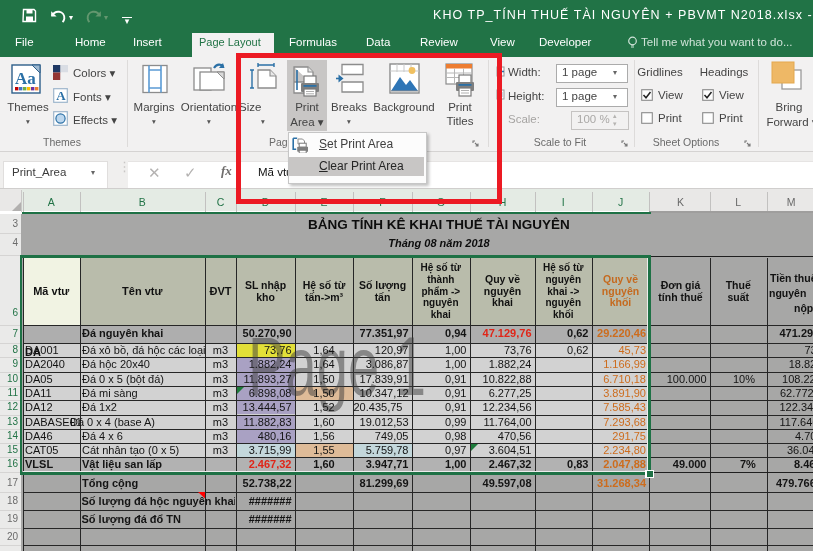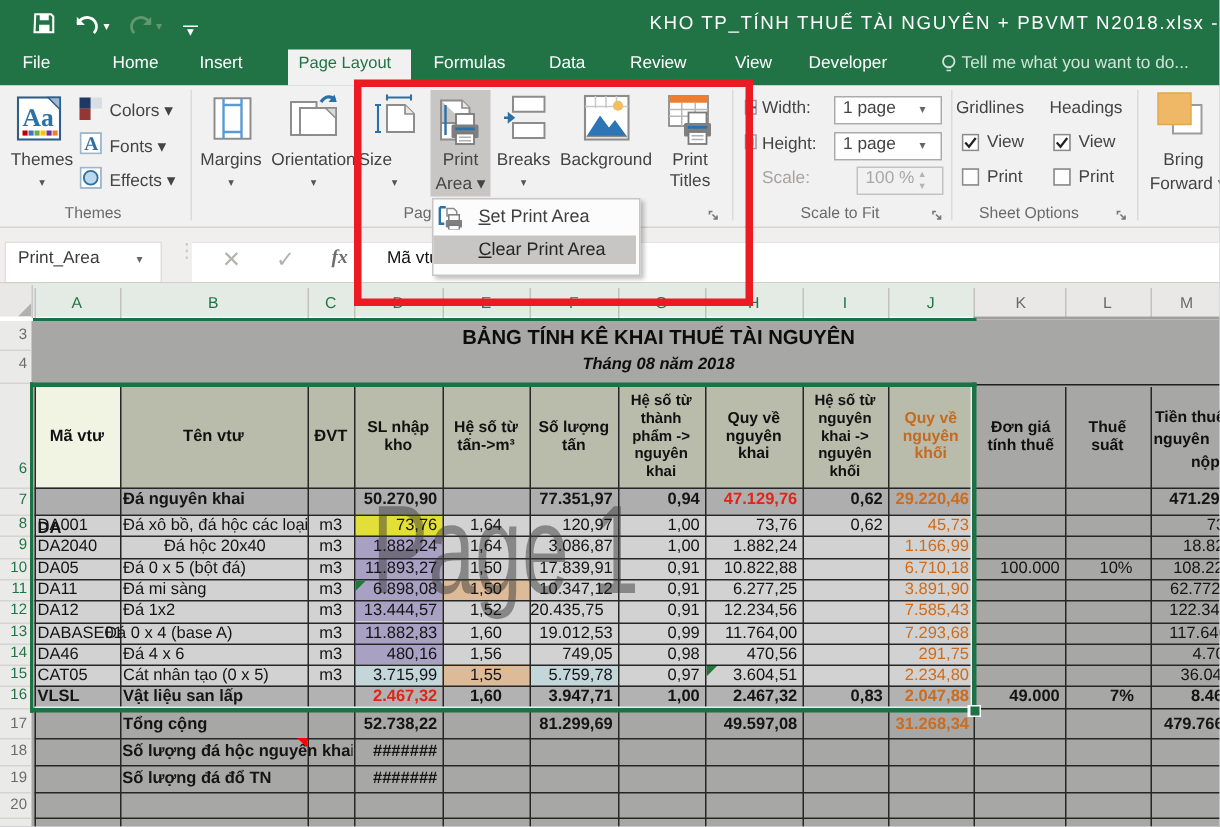--- a/index.html
+++ b/index.html
@@ -361,21 +361,21 @@
 <div style="left:23px;top:357.3px;height:14.3px;font:11px 'Liberation Sans',sans-serif;color:#141414;line-height:14.3px;white-space:nowrap;overflow:hidden;text-align:left;padding-left:2px;width:54.5px;">DA2040</div>
 <div style="left:23px;top:371.6px;height:14.3px;font:11px 'Liberation Sans',sans-serif;color:#141414;line-height:14.3px;white-space:nowrap;overflow:hidden;text-align:left;padding-left:2px;width:54.5px;">DA05</div>
 <div style="left:23px;top:385.9px;height:14.3px;font:11px 'Liberation Sans',sans-serif;color:#141414;line-height:14.3px;white-space:nowrap;overflow:hidden;text-align:left;padding-left:2px;width:54.5px;">DA11</div>
 <div style="left:23px;top:400.2px;height:14.3px;font:11px 'Liberation Sans',sans-serif;color:#141414;line-height:14.3px;white-space:nowrap;overflow:hidden;text-align:left;padding-left:2px;width:54.5px;">DA12</div>
 <div style="left:23px;top:414.5px;height:14.3px;font:11px 'Liberation Sans',sans-serif;color:#141414;line-height:14.3px;white-space:nowrap;overflow:hidden;text-align:left;padding-left:2px;width:54.5px;">DABASE01</div>
 <div style="left:23px;top:428.8px;height:14.3px;font:11px 'Liberation Sans',sans-serif;color:#141414;line-height:14.3px;white-space:nowrap;overflow:hidden;text-align:left;padding-left:2px;width:54.5px;">DA46</div>
 <div style="left:23px;top:443.1px;height:14.3px;font:11px 'Liberation Sans',sans-serif;color:#141414;line-height:14.3px;white-space:nowrap;overflow:hidden;text-align:left;padding-left:2px;width:54.5px;">CAT05</div>
 <div style="left:23px;top:457.4px;height:14.4px;font:bold 11px 'Liberation Sans',sans-serif;color:#141414;line-height:14.4px;white-space:nowrap;overflow:hidden;text-align:left;padding-left:2px;width:54.5px;">VLSL</div>
 <div style="left:80px;top:325.3px;height:17.7px;font:bold 11px 'Liberation Sans',sans-serif;color:#141414;line-height:17.7px;white-space:nowrap;overflow:hidden;text-align:left;padding-left:2px;width:122.5px;">Đá nguyên khai</div>
 <div style="left:80px;top:343px;height:14.3px;font:11px 'Liberation Sans',sans-serif;color:#141414;line-height:14.3px;white-space:nowrap;overflow:hidden;text-align:left;padding-left:2px;width:122.5px;">Đá xô bồ, đá hộc các loại</div>
-<div style="left:80px;top:357.3px;height:14.3px;font:11px 'Liberation Sans',sans-serif;color:#141414;line-height:14.3px;white-space:nowrap;overflow:hidden;text-align:center;padding-left:2px;width:122.5px;">Đá hộc 20x40</div>
+<div style="left:80px;top:357.3px;height:14.3px;font:11px 'Liberation Sans',sans-serif;color:#141414;line-height:14.3px;white-space:nowrap;overflow:hidden;text-align:left;padding-left:2px;width:122.5px;">Đá hộc 20x40</div>
 <div style="left:80px;top:371.6px;height:14.3px;font:11px 'Liberation Sans',sans-serif;color:#141414;line-height:14.3px;white-space:nowrap;overflow:hidden;text-align:left;padding-left:2px;width:122.5px;">Đá 0 x 5 (bột đá)</div>
 <div style="left:80px;top:385.9px;height:14.3px;font:11px 'Liberation Sans',sans-serif;color:#141414;line-height:14.3px;white-space:nowrap;overflow:hidden;text-align:left;padding-left:2px;width:122.5px;">Đá mi sàng</div>
 <div style="left:80px;top:400.2px;height:14.3px;font:11px 'Liberation Sans',sans-serif;color:#141414;line-height:14.3px;white-space:nowrap;overflow:hidden;text-align:left;padding-left:2px;width:122.5px;">Đá 1x2</div>
 <div style="left:68px;top:414.5px;height:14.3px;font:11px 'Liberation Sans',sans-serif;color:#141414;line-height:14.3px;white-space:nowrap;overflow:hidden;text-align:left;padding-left:2px;width:122.5px;">Đá 0 x 4 (base A)</div>
 <div style="left:80px;top:428.8px;height:14.3px;font:11px 'Liberation Sans',sans-serif;color:#141414;line-height:14.3px;white-space:nowrap;overflow:hidden;text-align:left;padding-left:2px;width:122.5px;">Đá 4 x 6</div>
 <div style="left:80px;top:443.1px;height:14.3px;font:11px 'Liberation Sans',sans-serif;color:#141414;line-height:14.3px;white-space:nowrap;overflow:hidden;text-align:left;padding-left:2px;width:122.5px;">Cát nhân tạo (0 x 5)</div>
 <div style="left:80px;top:457.4px;height:14.4px;font:bold 11px 'Liberation Sans',sans-serif;color:#141414;line-height:14.4px;white-space:nowrap;overflow:hidden;text-align:left;padding-left:2px;width:122.5px;">Vật liệu san lấp</div>
 <div style="left:80px;top:474.8px;height:16.7px;font:bold 11px 'Liberation Sans',sans-serif;color:#141414;line-height:16.7px;white-space:nowrap;overflow:hidden;text-align:left;padding-left:2px;width:122.5px;">Tổng cộng</div>
 <div style="left:81.5px;top:491.5px;width:153px;height:18.2px;font:bold 11px 'Liberation Sans',sans-serif;color:#141414;line-height:18.2px;white-space:nowrap;overflow:hidden;">Số lượng đá hộc nguyên khai</div>
 <div style="left:81.5px;top:509.7px;width:153px;height:18.1px;font:bold 11px 'Liberation Sans',sans-serif;color:#141414;line-height:18.1px;white-space:nowrap;overflow:hidden;">Số lượng đá đổ TN</div>

